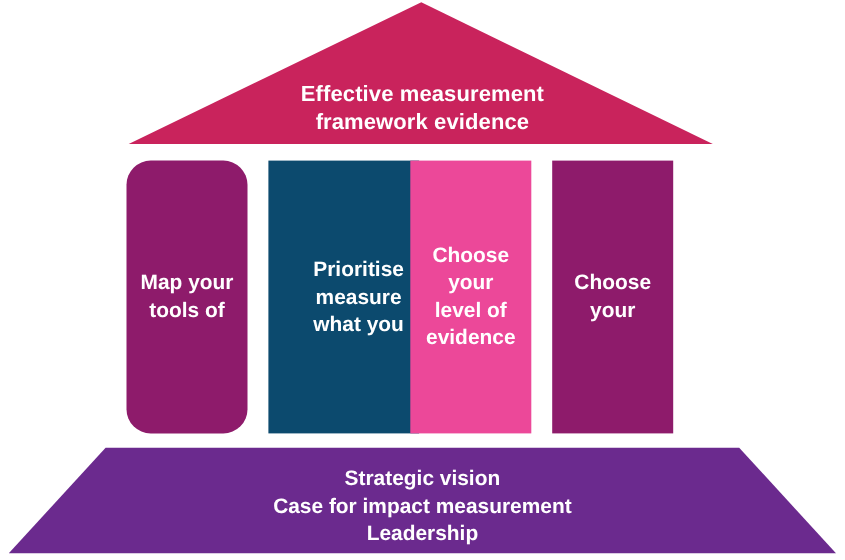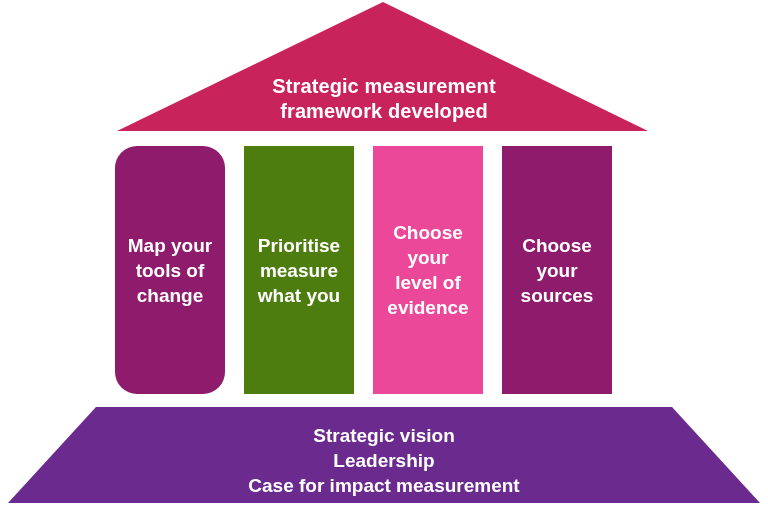--- a/index.html
+++ b/index.html
@@ -106,62 +106,60 @@
 </head>
 <body style="background: rgb(255, 255, 255);">
 
 <div id="stage" style="background: rgb(255, 255, 255);">
 
   <div class="roof-wrap">
     <svg class="roof-shape" viewBox="0 0 768 134" preserveAspectRatio="none">
       <polygon id="roof-poly" points="383,2 648,131 117,131" fill="#C9235C"></polygon>
     </svg>
     <div class="roof-text">
-      <span class="ln">Strategic measurement</span>
-      <span class="ln">framework developed</span>
+      <span class="ln">Effective measurement</span>
+      <span class="ln">framework evidence</span>
     </div>
   </div>
 
   <div class="pillar pillar-0" style="background: rgb(142, 27, 107);">
     <div class="pillar-label">
       <span class="ln">Map your</span>
       <span class="ln">tools of</span>
-      <span class="ln">change</span>
     </div>
   </div>
 
-  <div class="pillar pillar-1" style="background: #4d7c0f;">
+  <div class="pillar pillar-1" style="background: #0c4a6e; padding-left: 27px;">
     <div class="pillar-label">
       <span class="ln">Prioritise</span>
       <span class="ln">measure</span>
       <span class="ln">what you</span>
     </div>
   </div>
 
   <div class="pillar pillar-2" style="background: #ec4899;">
     <div class="pillar-label">
       <span class="ln">Choose</span>
       <span class="ln">your</span>
       <span class="ln">level of</span>
       <span class="ln">evidence</span>
     </div>
   </div>
 
   <div class="pillar pillar-3" style="background: rgb(142, 27, 107);">
     <div class="pillar-label">
       <span class="ln">Choose</span>
       <span class="ln">your</span>
-      <span class="ln">sources</span>
     </div>
   </div>
 
   <div class="base-wrap">
     <svg class="base-shape" viewBox="0 0 768 99" preserveAspectRatio="none">
       <polygon id="base-poly" points="96,1 672,1 760,97 8,97" fill="#6B2A8E"></polygon>
     </svg>
     <div class="base-text">
       <span class="ln">Strategic vision</span>
+      <span class="ln">Case for impact measurement</span>
       <span class="ln">Leadership</span>
-      <span class="ln">Case for impact measurement</span>
     </div>
   </div>
 
 </div>
 
 </body></html>

